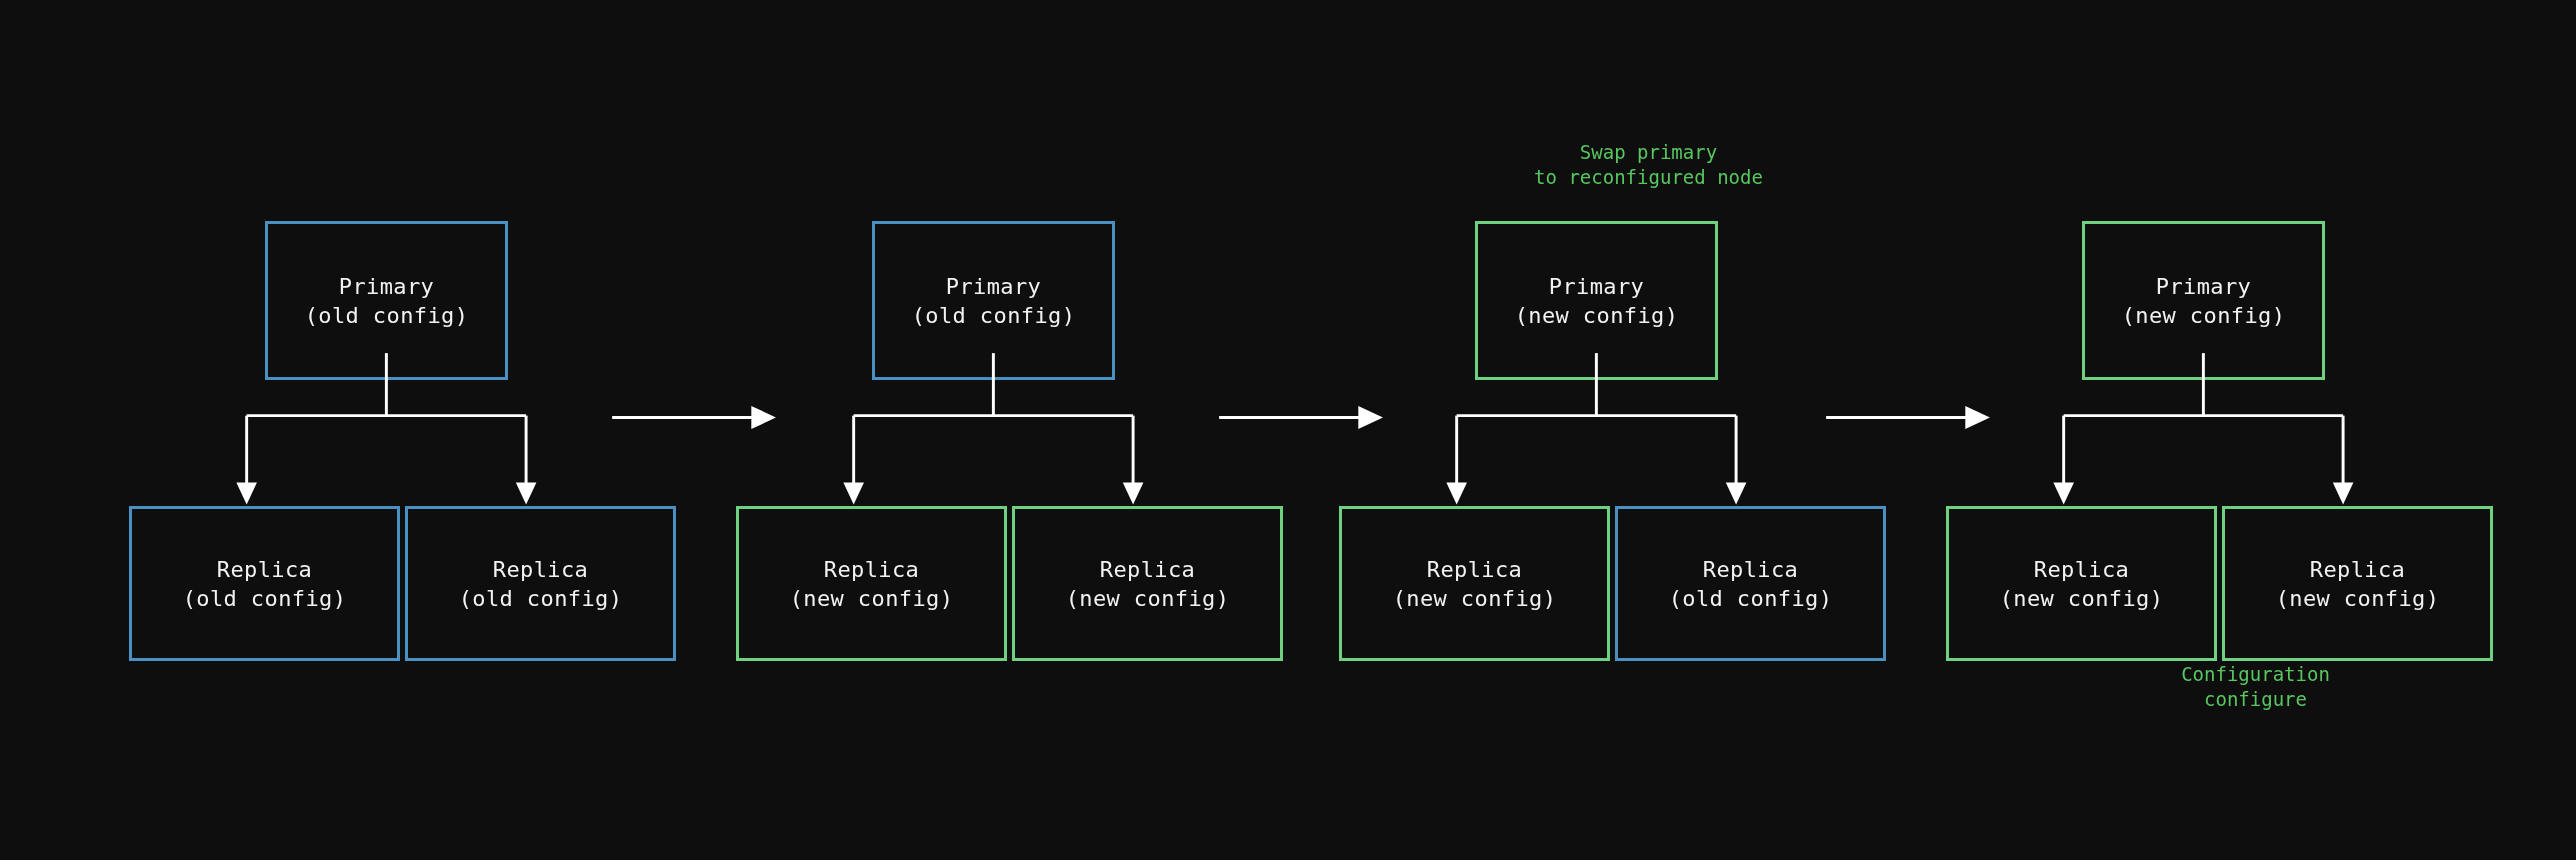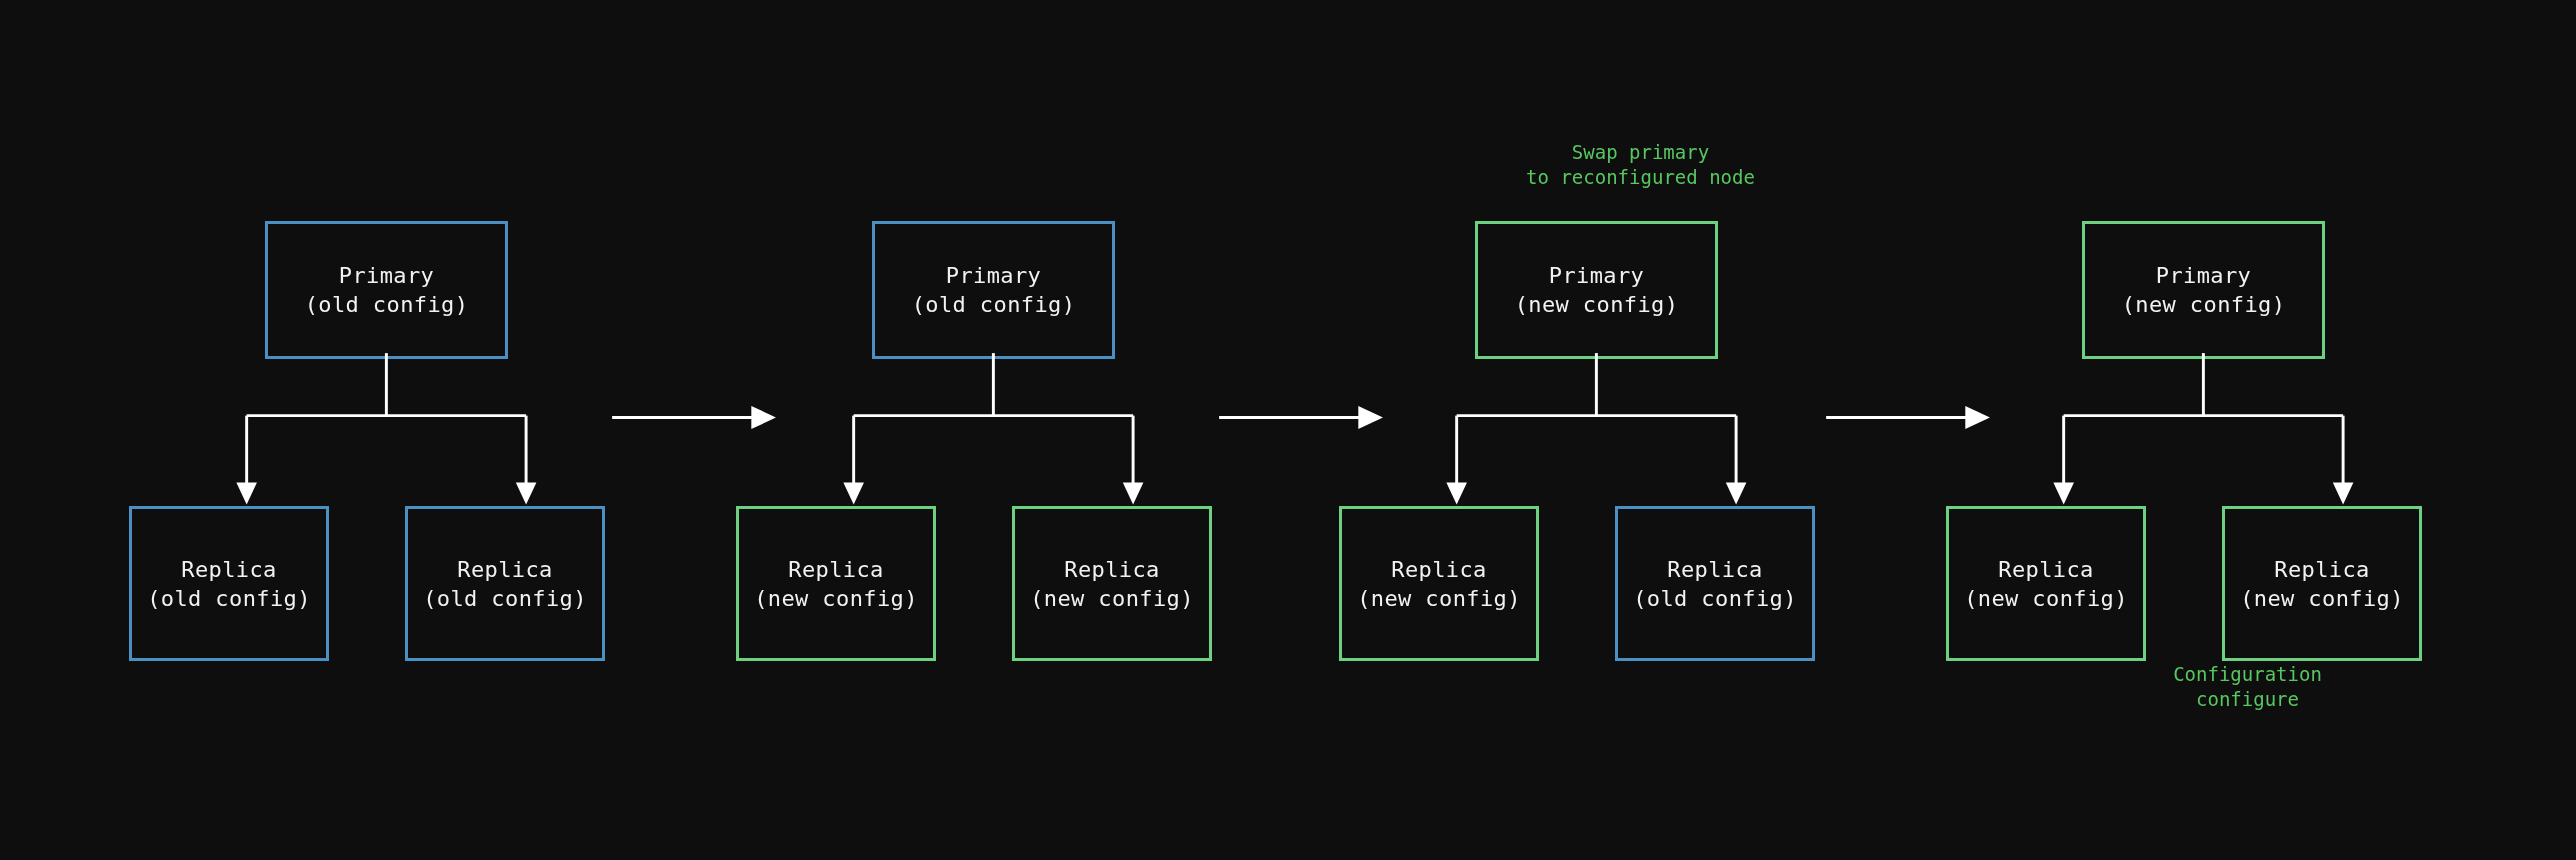--- a/index.html
+++ b/index.html
@@ -53,26 +53,26 @@
     font-size: 22px;
     line-height: 29px;
     letter-spacing: 0.4px;
     white-space: nowrap;
   }
 
   .primary {
     left: 136px;
     top: 221px;
     width: 243px;
-    height: 138px;
+    height: 159px;
   }
 
   .replica {
     top: 506px;
-    width: 200px;
+    width: 271px;
     height: 155px;
   }
   .replica.left  { left: 0px; }
   .replica.right { left: 276px; }
 
   
   .tree {
     position: absolute;
     left: 0;
     top: 353px;
@@ -89,21 +89,21 @@
   }
 
   .annotation {
     position: absolute;
     color: #57c760;
     font-size: 19px;
     line-height: 25px;
     text-align: center;
     white-space: pre-line;
     width: 603px;
-    left: 0;
+    left: 8px;
   }
   .annotation.top    { top: 140px; }
   .annotation.bottom { top: 662px; }
 </style>
 </head>
 <body>
 
 <div id="canvas">
     <div class="stage" style="left: 129px;">
       <div class="node primary blue" style="border-color: rgb(74, 144, 194);">

